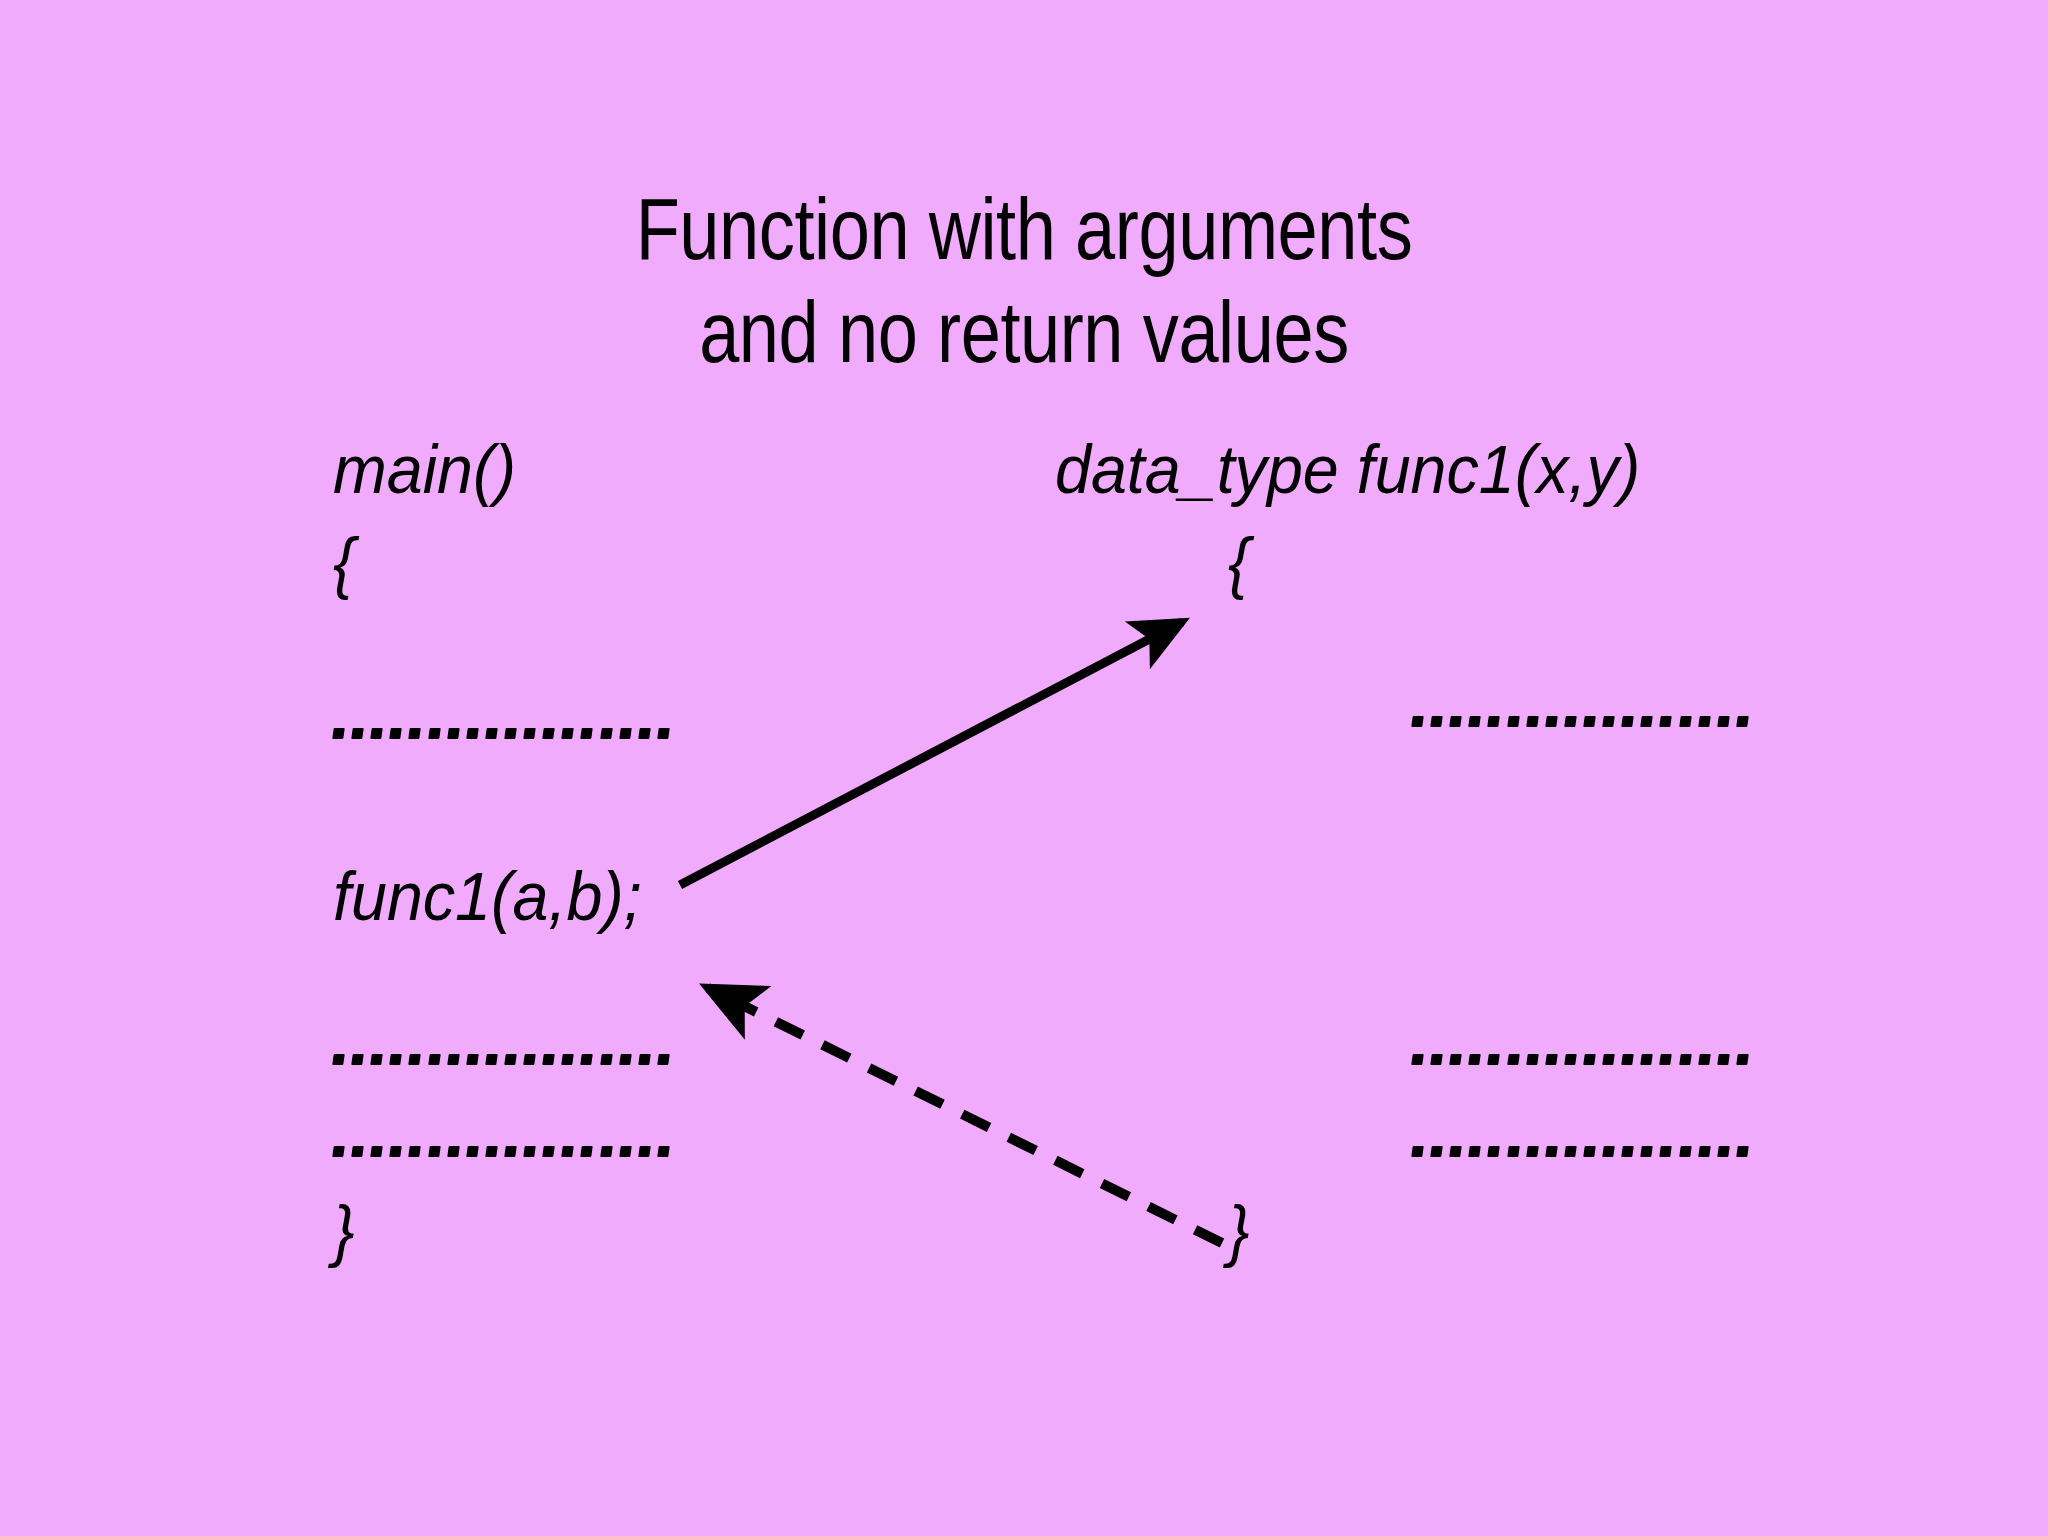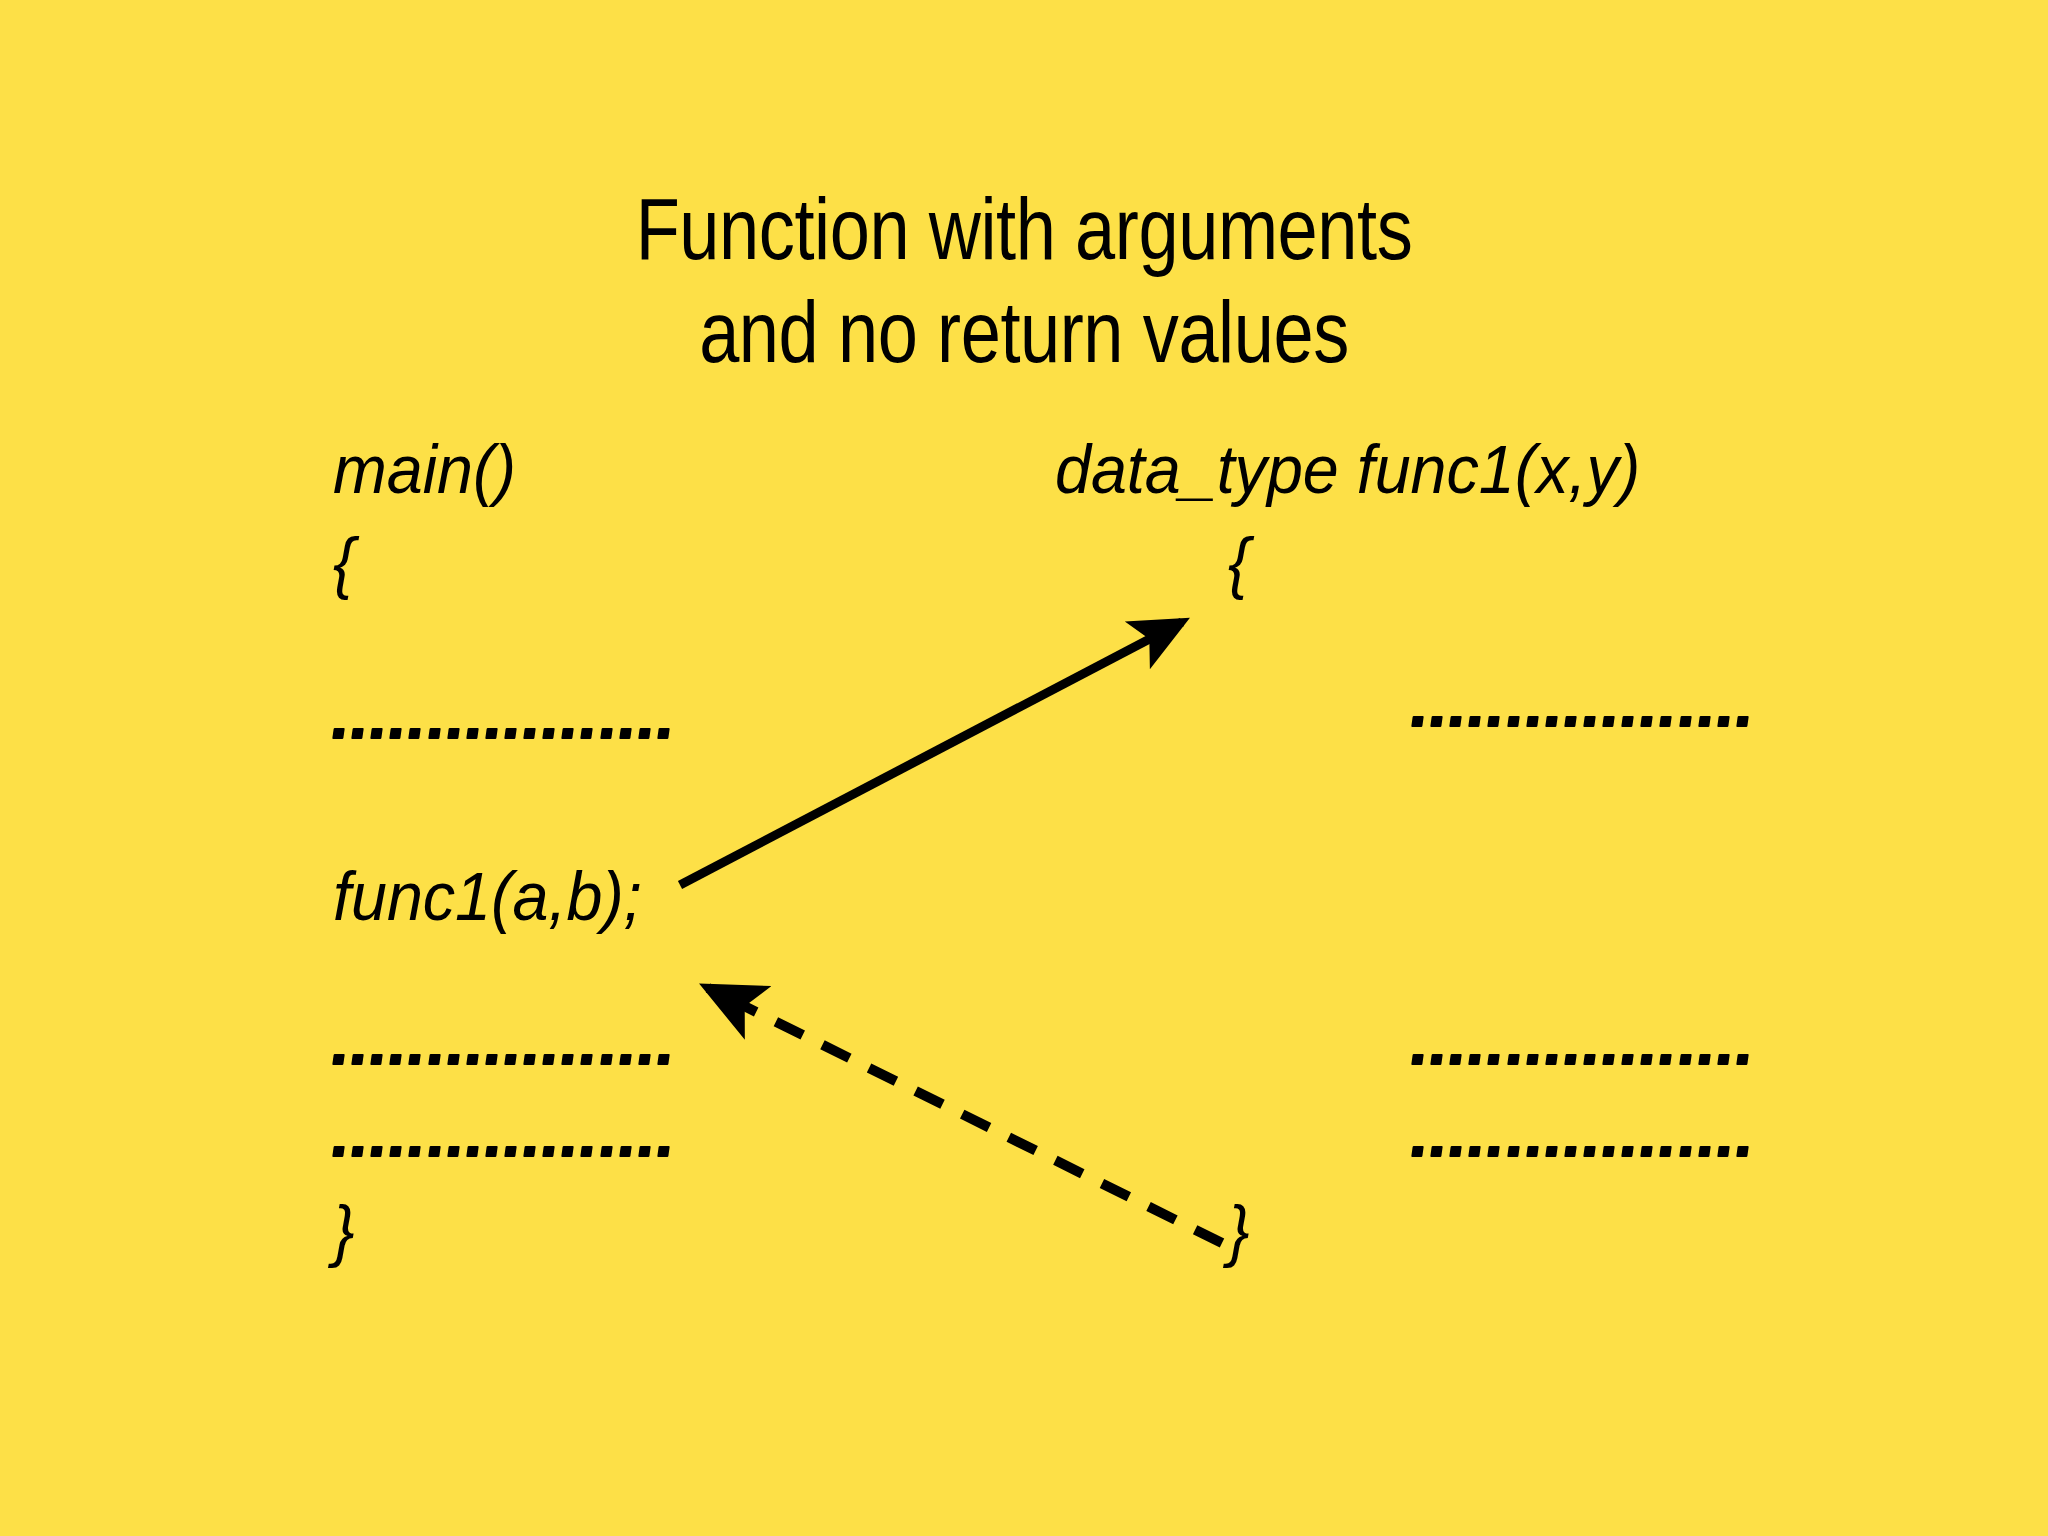--- a/index.html
+++ b/index.html
@@ -4,21 +4,21 @@
 <style>
   html, body {
     margin: 0;
     padding: 0;
     background: #ffffff;
   }
   #slide {
     position: relative;
     width: 2048px;
     height: 1536px;
-    background: #fde047;
+    background: #f0abfc;
     overflow: hidden;
     font-family: "Liberation Sans", sans-serif;
     color: #000000;
   }
 
   
   #title-block {
     position: absolute;
     left: 0;
     top: 178px;

